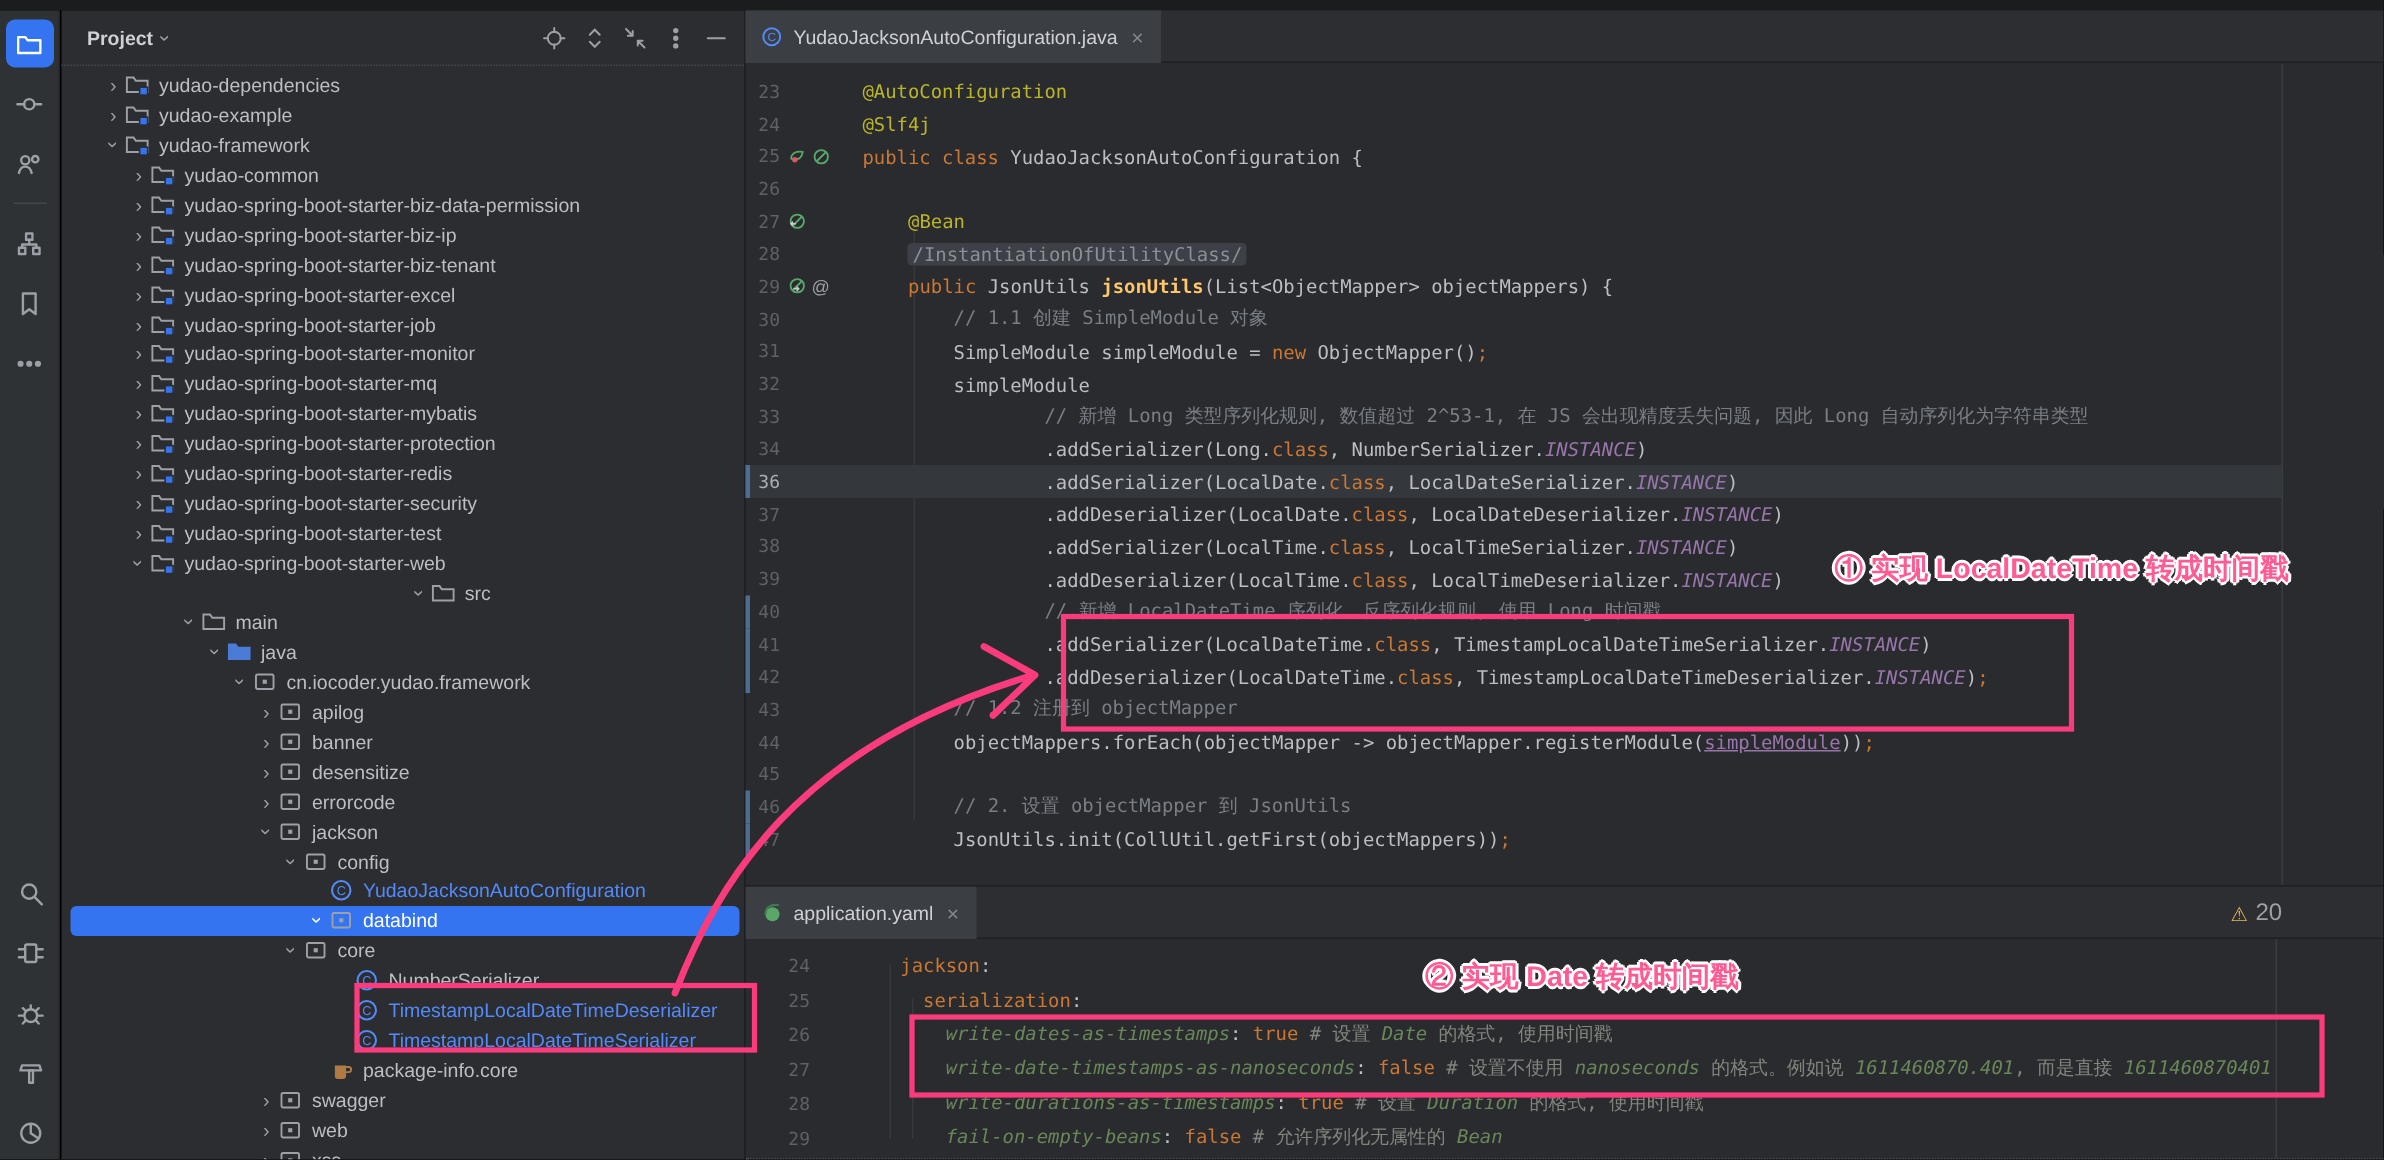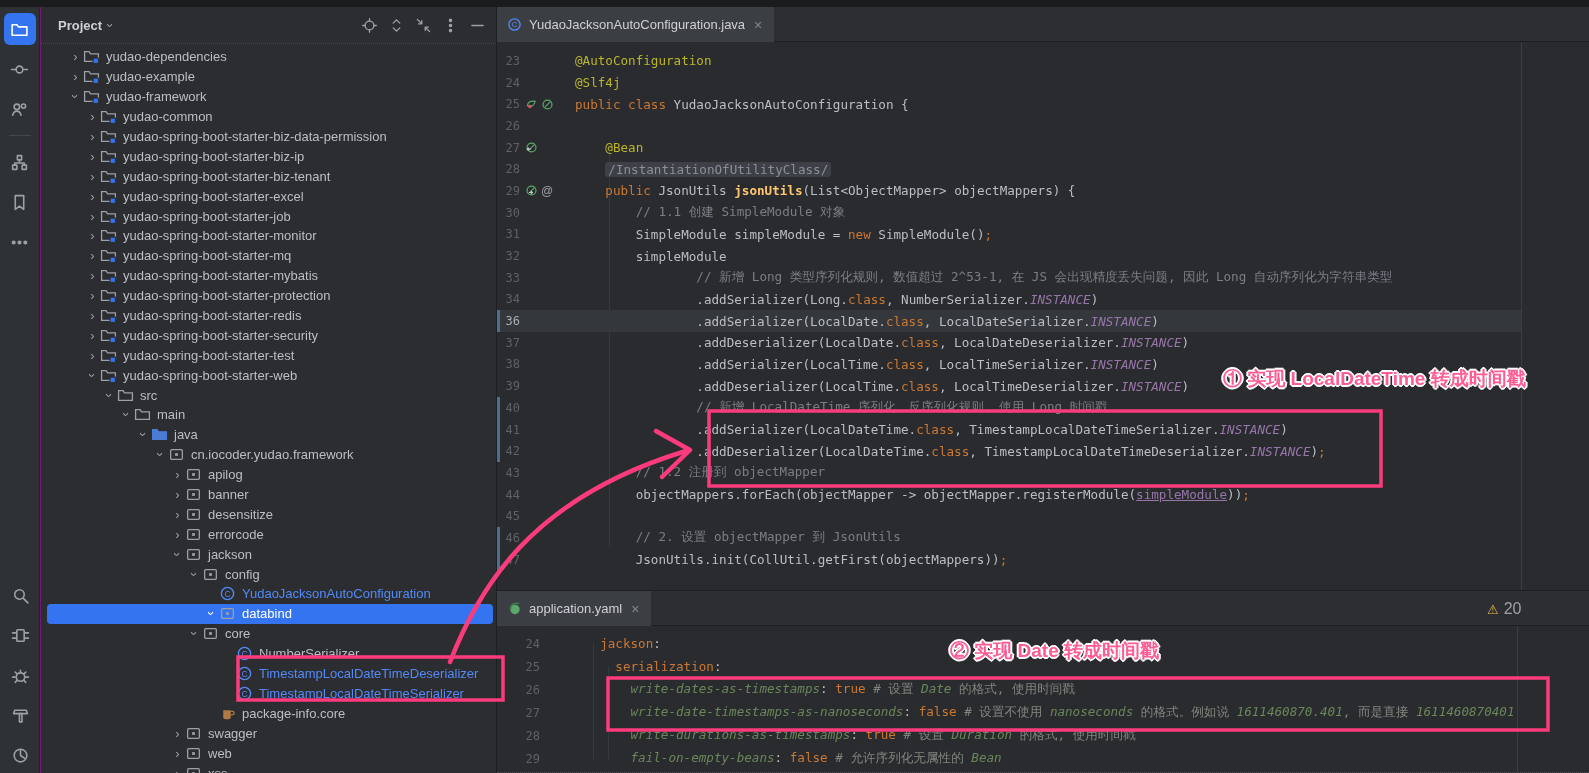--- a/index.html
+++ b/index.html
@@ -1,17 +1,17 @@
 <!DOCTYPE html>
 <html><head>
 <meta charset="utf-8">
 <style>
   * { margin:0; padding:0; box-sizing:border-box; }
   body { background:#17181b; font-family:"Liberation Sans", sans-serif; }
-  .app { position:relative; width:1589px; height:773px; overflow:hidden; background:#701a75; }
+  .app { position:relative; width:1589px; height:773px; overflow:hidden; background:#000000; }
 
   .top-strip { position:absolute; left:0; top:0; width:1589px; height:7px; background:#1a1c1e; }
 
   
   .activitybar { position:absolute; left:0; top:7px; width:40px; height:766px; background:#2f3235; border-right:1px solid #222427; }
   .ab-icon { width:32px; height:32px; margin:6px auto 8px; border-radius:6px; display:flex; align-items:center; justify-content:center; cursor:pointer; }
   .ab-icon svg { width:19px; height:19px; stroke:#9da0a6; fill:none; stroke-width:1.5; stroke-linecap:round; stroke-linejoin:round; }
   .ab-icon.active { background:#3574f0; }
   .ab-icon.active svg { stroke:#ffffff; }
   .ab-sep { width:22px; height:1px; background:#43464a; margin:10px auto; }
@@ -356,21 +356,21 @@
         <div class="trow" style="padding-left: 44px;">
           <span class="tchev open">›</span>
           <span class="ticon">
             <svg viewBox="0 0 16 16">
               <path d="M1.5 3.5h4.2l1.4 2h7.4v7H1.5z" fill="none" stroke="#9da0a6" stroke-width="1.2"></path>
               <rect x="9.5" y="9.5" width="5" height="5" fill="#3574f0" stroke="#2b2d31"></rect>
             </svg>
           </span>
           <span class="tlabel">yudao-spring-boot-starter-web</span>
         </div>
-        <div class="trow" style="padding-left: 61px;">
+        <div class="trow" style="padding-left: 61px; justify-content: center;">
           <span class="tchev open">›</span>
           <span class="ticon">
             <svg viewBox="0 0 16 16">
               <path d="M1.5 3.5h4.2l1.4 2h7.4v7H1.5z" fill="none" stroke="#9da0a6" stroke-width="1.2"></path>
             </svg>
           </span>
           <span class="tlabel">src</span>
         </div>
         <div class="trow" style="padding-left: 78px;">
           <span class="tchev open">›</span>
@@ -594,21 +594,21 @@
                 <path d="M4.5 11.5L11.5 4.5" stroke="#59a869" stroke-width="1.5"></path>
                 <path d="M7 10H2.8M4.5 8.3L2.8 10l1.7 1.7" stroke="#c6c9ce" stroke-width="1.3" fill="none"></path>
               </svg></span></span><span class="ctext"><span class="s-def">    </span><span class="s-ann">@Bean</span></span></div>
         <div class="cl"><span class="chg"></span><span class="lnum">28</span><span class="gic"></span><span class="ctext"><span class="s-def">    </span><span class="s-inlay">/InstantiationOfUtilityClass/</span></span></div>
         <div class="cl"><span class="chg"></span><span class="lnum">29</span><span class="gic"><span style="display: flex;"><svg viewBox="0 0 16 16">
                 <circle cx="8" cy="8" r="5.5" fill="none" stroke="#59a869" stroke-width="1.5"></circle>
                 <path d="M4.5 11.5L11.5 4.5" stroke="#59a869" stroke-width="1.5"></path>
                 <path d="M5 10.5h4.2M7.5 8.8l1.7 1.7-1.7 1.7" stroke="#c6c9ce" stroke-width="1.3" fill="none"></path>
               </svg></span><span style="display: flex;"><span style="color:#9da0a6;font-size:12px;font-family:Liberation Sans,sans-serif;">@</span></span></span><span class="ctext"><span class="s-def">    </span><span class="s-kw">public </span><span class="s-def">JsonUtils </span><span class="s-mth">jsonUtils</span><span class="s-def">(List&lt;ObjectMapper&gt; objectMappers) {</span></span></div>
         <div class="cl"><span class="chg"></span><span class="lnum">30</span><span class="gic"></span><span class="ctext"><span class="s-def">        </span><span class="s-cmt">// 1.1 创建 SimpleModule 对象</span></span></div>
-        <div class="cl"><span class="chg"></span><span class="lnum">31</span><span class="gic"></span><span class="ctext"><span class="s-def">        </span><span class="s-def">SimpleModule simpleModule = </span><span class="s-kw">new </span><span class="s-def">SimpleModule()</span><span class="s-semi">;</span></span></div>
+        <div class="cl"><span class="chg"></span><span class="lnum">31</span><span class="gic"></span><span class="ctext"><span class="s-def">        </span><span class="s-def">SimpleModule simpleModule = </span><span class="s-kw">new </span><span class="s-def">ObjectMapper()</span><span class="s-semi">;</span></span></div>
         <div class="cl"><span class="chg"></span><span class="lnum">32</span><span class="gic"></span><span class="ctext"><span class="s-def">        </span><span class="s-def">simpleModule</span></span></div>
         <div class="cl"><span class="chg"></span><span class="lnum">33</span><span class="gic"></span><span class="ctext"><span class="s-def">                </span><span class="s-cmt">// 新增 Long 类型序列化规则, 数值超过 2^53-1, 在 JS 会出现精度丢失问题, 因此 Long 自动序列化为字符串类型</span></span></div>
         <div class="cl"><span class="chg"></span><span class="lnum">34</span><span class="gic"></span><span class="ctext"><span class="s-def">                .addSerializer(Long.</span><span class="s-kw">class</span><span class="s-def">, NumberSerializer.</span><span class="s-inst">INSTANCE</span><span class="s-def">)</span></span></div>
         <div class="cl cur"><span class="chg on"></span><span class="lnum">36</span><span class="gic"></span><span class="ctext"><span class="s-def">                .addSerializer(LocalDate.</span><span class="s-kw">class</span><span class="s-def">, LocalDateSerializer.</span><span class="s-inst">INSTANCE</span><span class="s-def">)</span></span></div>
         <div class="cl"><span class="chg"></span><span class="lnum">37</span><span class="gic"></span><span class="ctext"><span class="s-def">                .addDeserializer(LocalDate.</span><span class="s-kw">class</span><span class="s-def">, LocalDateDeserializer.</span><span class="s-inst">INSTANCE</span><span class="s-def">)</span></span></div>
         <div class="cl"><span class="chg"></span><span class="lnum">38</span><span class="gic"></span><span class="ctext"><span class="s-def">                .addSerializer(LocalTime.</span><span class="s-kw">class</span><span class="s-def">, LocalTimeSerializer.</span><span class="s-inst">INSTANCE</span><span class="s-def">)</span></span></div>
         <div class="cl"><span class="chg"></span><span class="lnum">39</span><span class="gic"></span><span class="ctext"><span class="s-def">                .addDeserializer(LocalTime.</span><span class="s-kw">class</span><span class="s-def">, LocalTimeDeserializer.</span><span class="s-inst">INSTANCE</span><span class="s-def">)</span></span></div>
         <div class="cl"><span class="chg on"></span><span class="lnum">40</span><span class="gic"></span><span class="ctext"><span class="s-def">                </span><span class="s-cmt">// 新增 LocalDateTime 序列化、反序列化规则, 使用 Long 时间戳</span></span></div>
         <div class="cl"><span class="chg on"></span><span class="lnum">41</span><span class="gic"></span><span class="ctext"><span class="s-def">                .addSerializer(LocalDateTime.</span><span class="s-kw">class</span><span class="s-def">, TimestampLocalDateTimeSerializer.</span><span class="s-inst">INSTANCE</span><span class="s-def">)</span></span></div>
         <div class="cl"><span class="chg on"></span><span class="lnum">42</span><span class="gic"></span><span class="ctext"><span class="s-def">                .addDeserializer(LocalDateTime.</span><span class="s-kw">class</span><span class="s-def">, TimestampLocalDateTimeDeserializer.</span><span class="s-inst">INSTANCE</span><span class="s-def">)</span><span class="s-semi">;</span></span></div>

